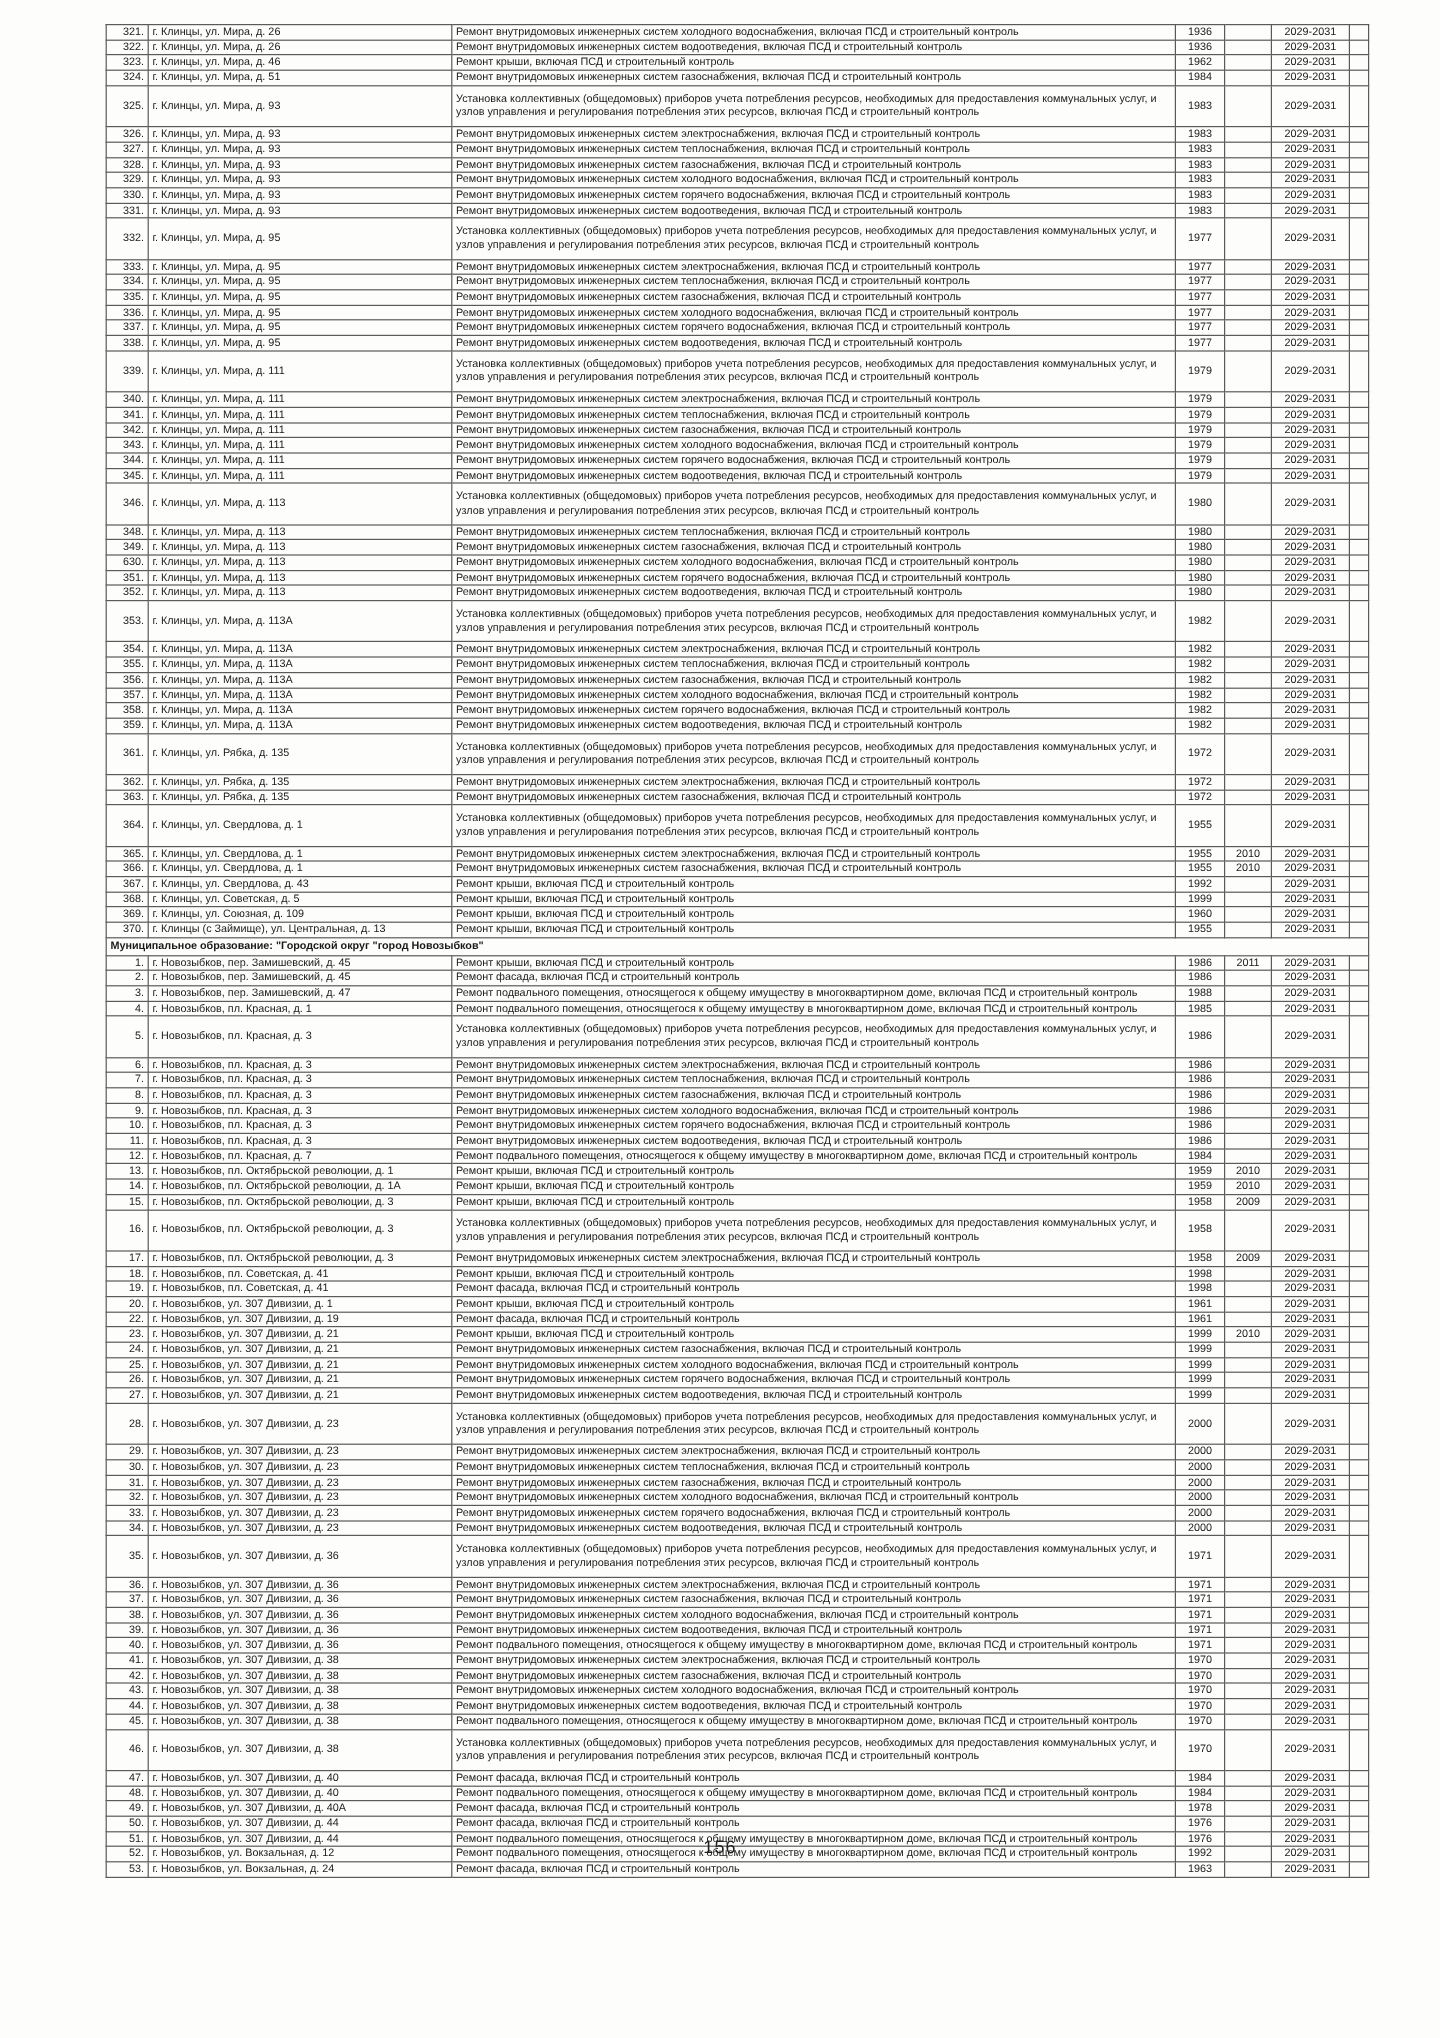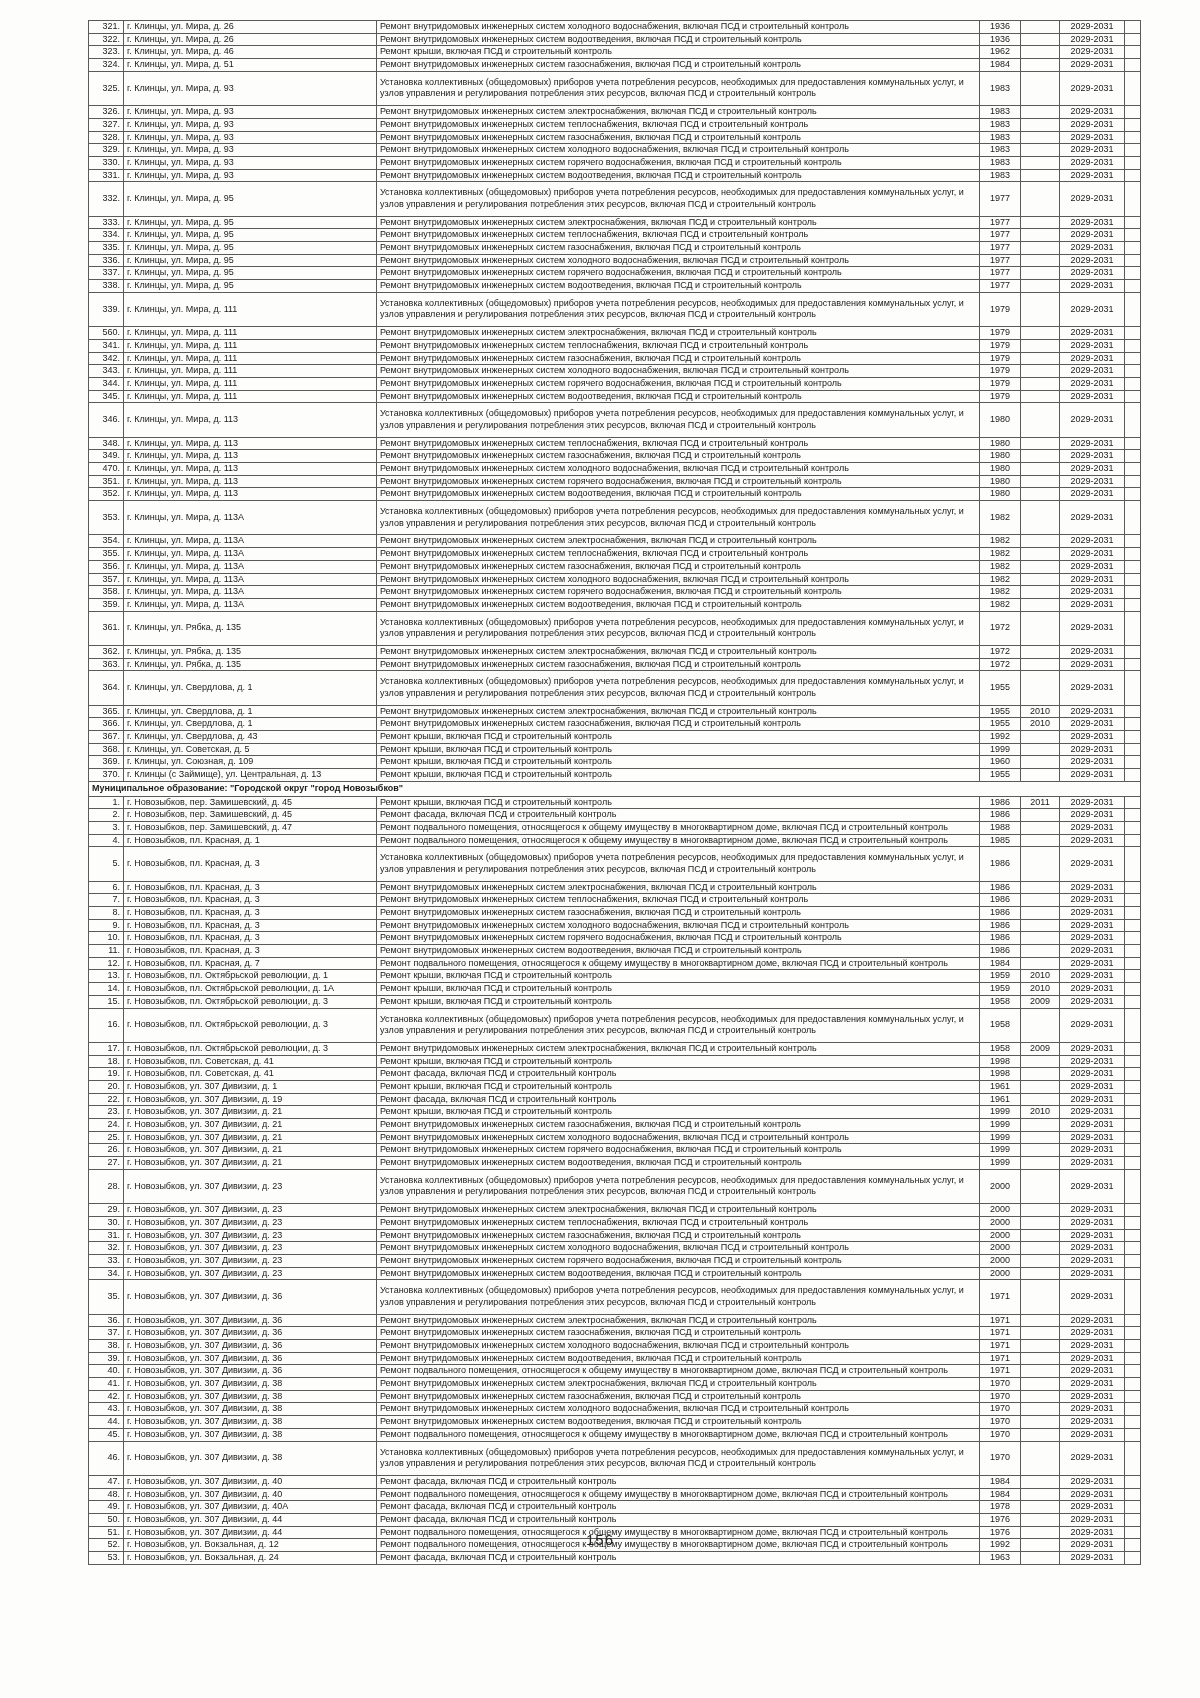--- a/index.html
+++ b/index.html
@@ -233,21 +233,21 @@
           <tr class="tall">
             <td class="c0">339.</td>
             <td class="c1">г. Клинцы, ул. Мира, д. 111</td>
             <td class="c2">Установка коллективных (общедомовых) приборов учета потребления ресурсов, необходимых для предоставления коммунальных услуг, и узлов управления и регулирования потребления этих ресурсов, включая ПСД и строительный контроль</td>
             <td class="c3">1979</td>
             <td class="c4"></td>
             <td class="c5">2029-2031</td>
             <td class="c6"></td>
           </tr>
           <tr>
-            <td class="c0">560.</td>
+            <td class="c0">340.</td>
             <td class="c1">г. Клинцы, ул. Мира, д. 111</td>
             <td class="c2">Ремонт внутридомовых инженерных систем электроснабжения, включая ПСД и строительный контроль</td>
             <td class="c3">1979</td>
             <td class="c4"></td>
             <td class="c5">2029-2031</td>
             <td class="c6"></td>
           </tr>
           <tr>
             <td class="c0">341.</td>
             <td class="c1">г. Клинцы, ул. Мира, д. 111</td>
@@ -314,21 +314,21 @@
           <tr>
             <td class="c0">349.</td>
             <td class="c1">г. Клинцы, ул. Мира, д. 113</td>
             <td class="c2">Ремонт внутридомовых инженерных систем газоснабжения, включая ПСД и строительный контроль</td>
             <td class="c3">1980</td>
             <td class="c4"></td>
             <td class="c5">2029-2031</td>
             <td class="c6"></td>
           </tr>
           <tr>
-            <td class="c0">470.</td>
+            <td class="c0">630.</td>
             <td class="c1">г. Клинцы, ул. Мира, д. 113</td>
             <td class="c2">Ремонт внутридомовых инженерных систем холодного водоснабжения, включая ПСД и строительный контроль</td>
             <td class="c3">1980</td>
             <td class="c4"></td>
             <td class="c5">2029-2031</td>
             <td class="c6"></td>
           </tr>
           <tr>
             <td class="c0">351.</td>
             <td class="c1">г. Клинцы, ул. Мира, д. 113</td>

